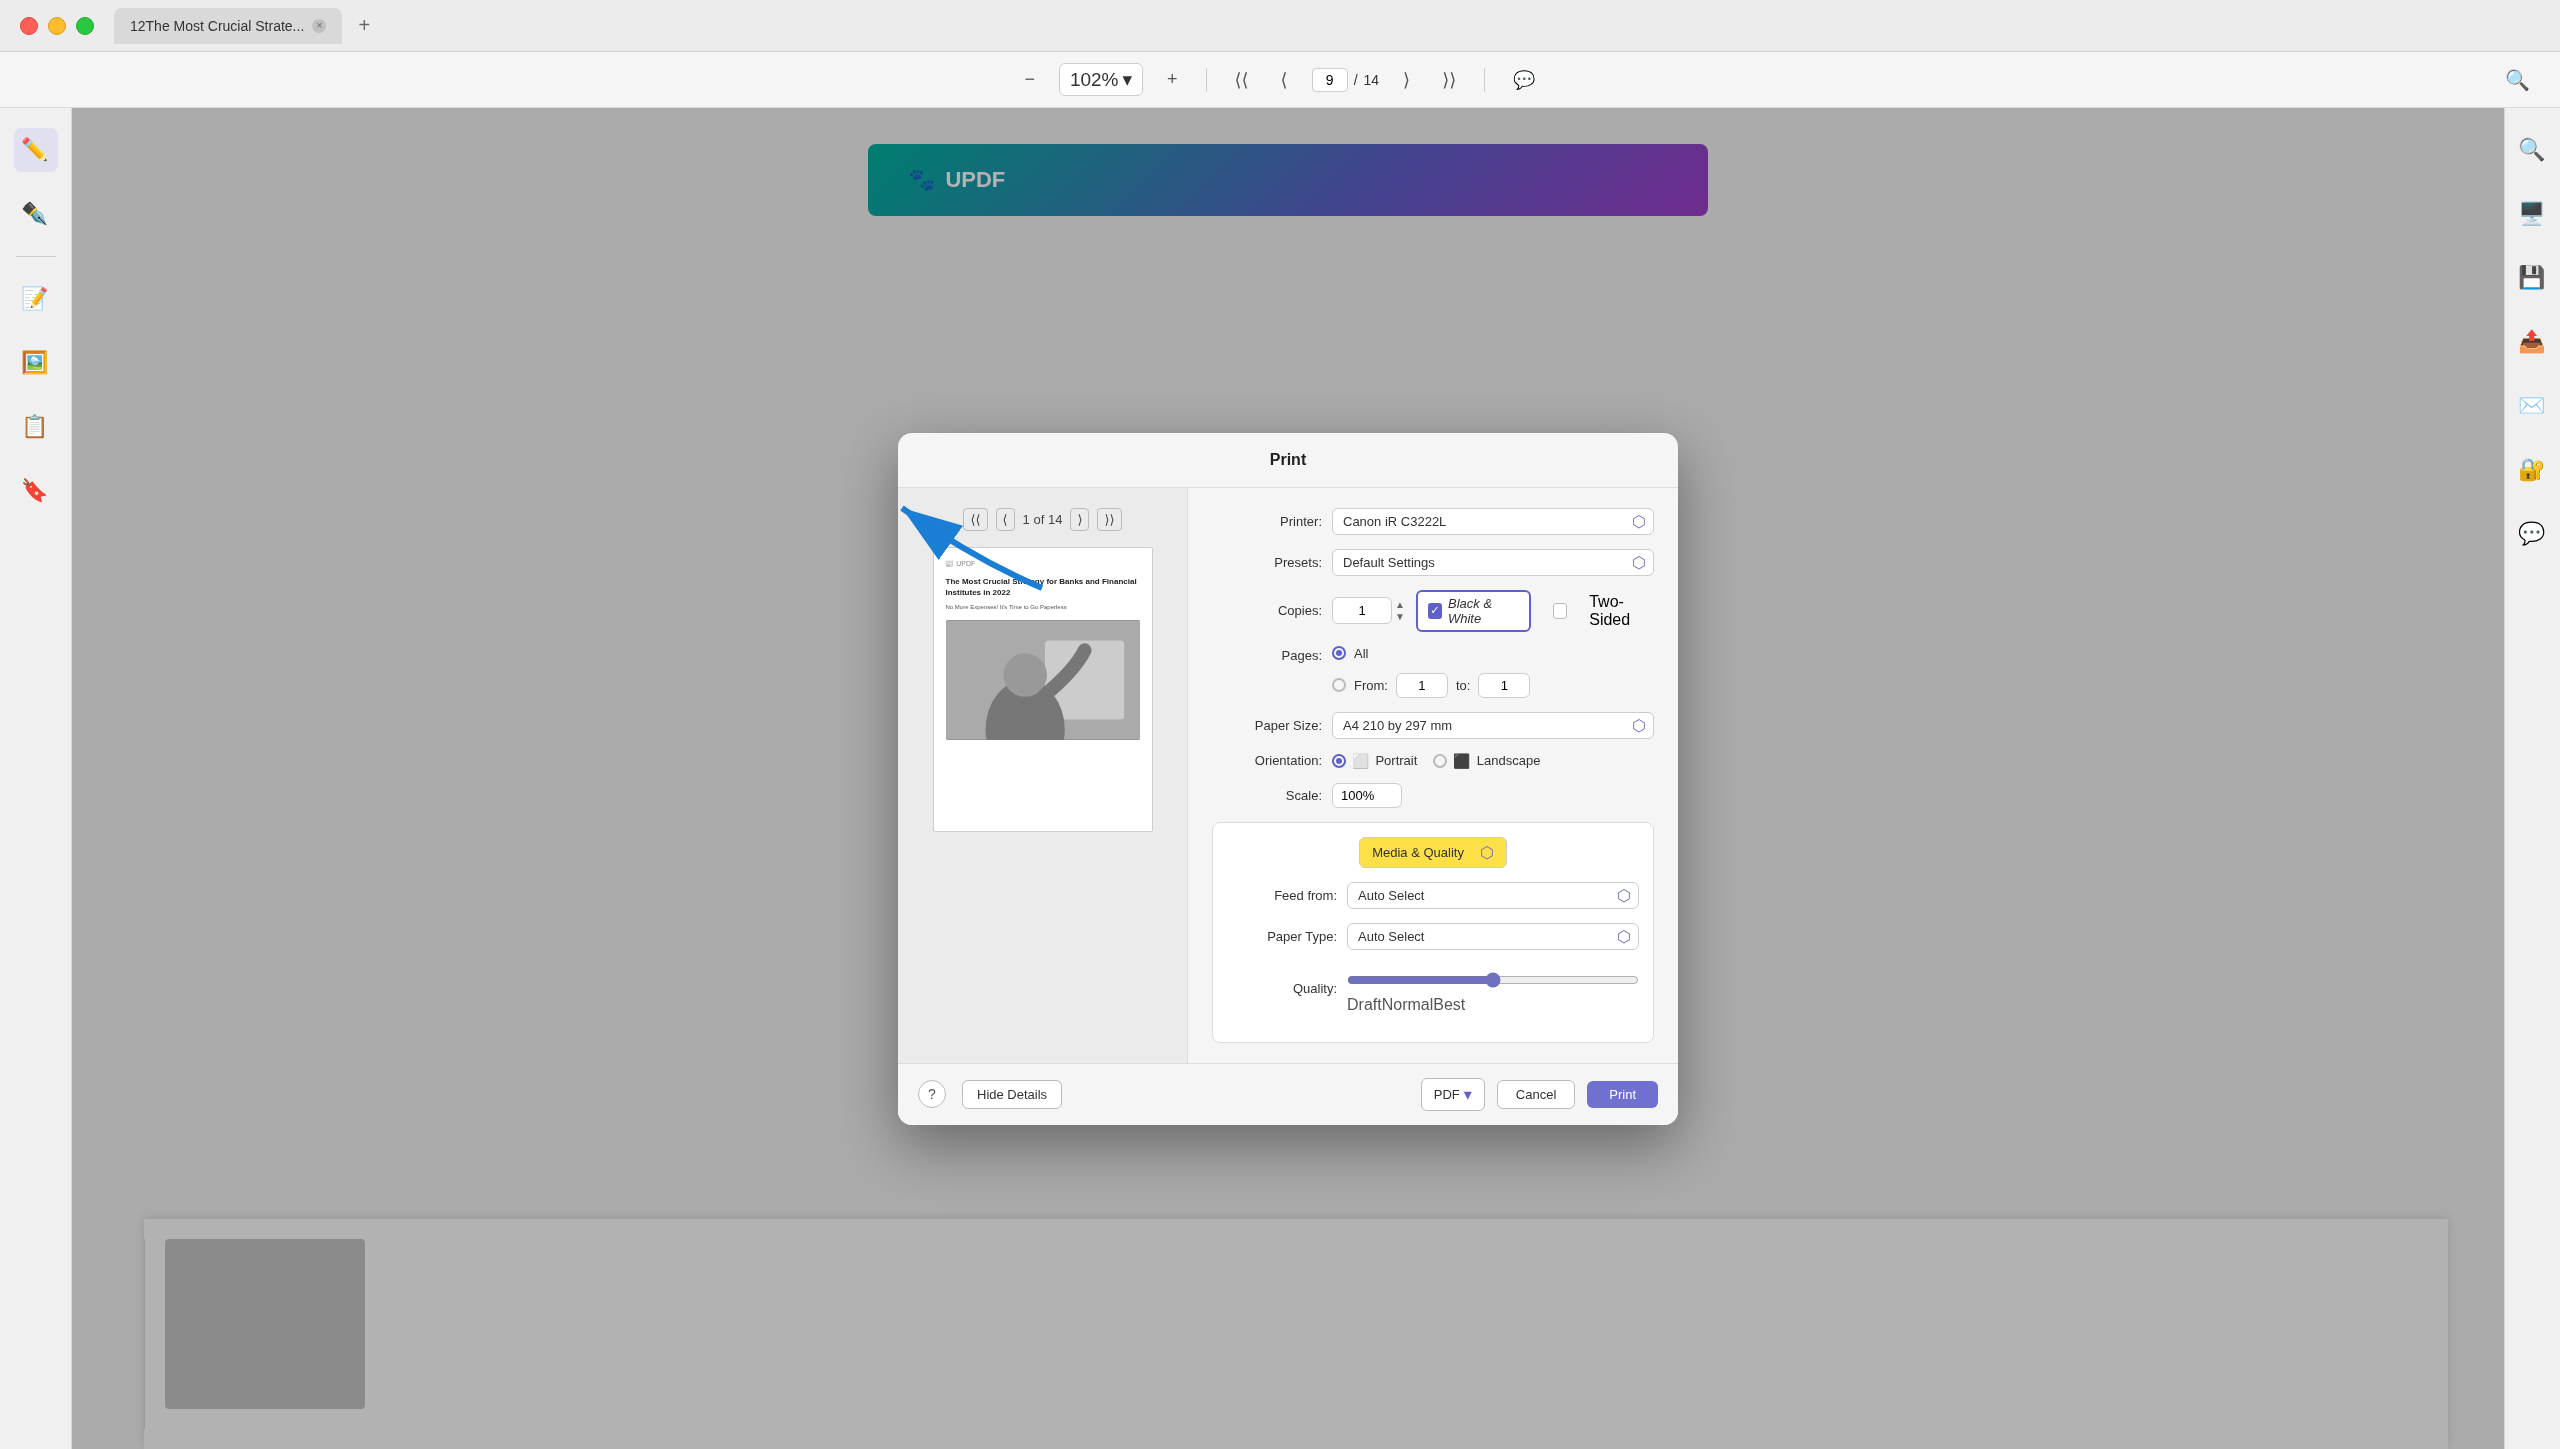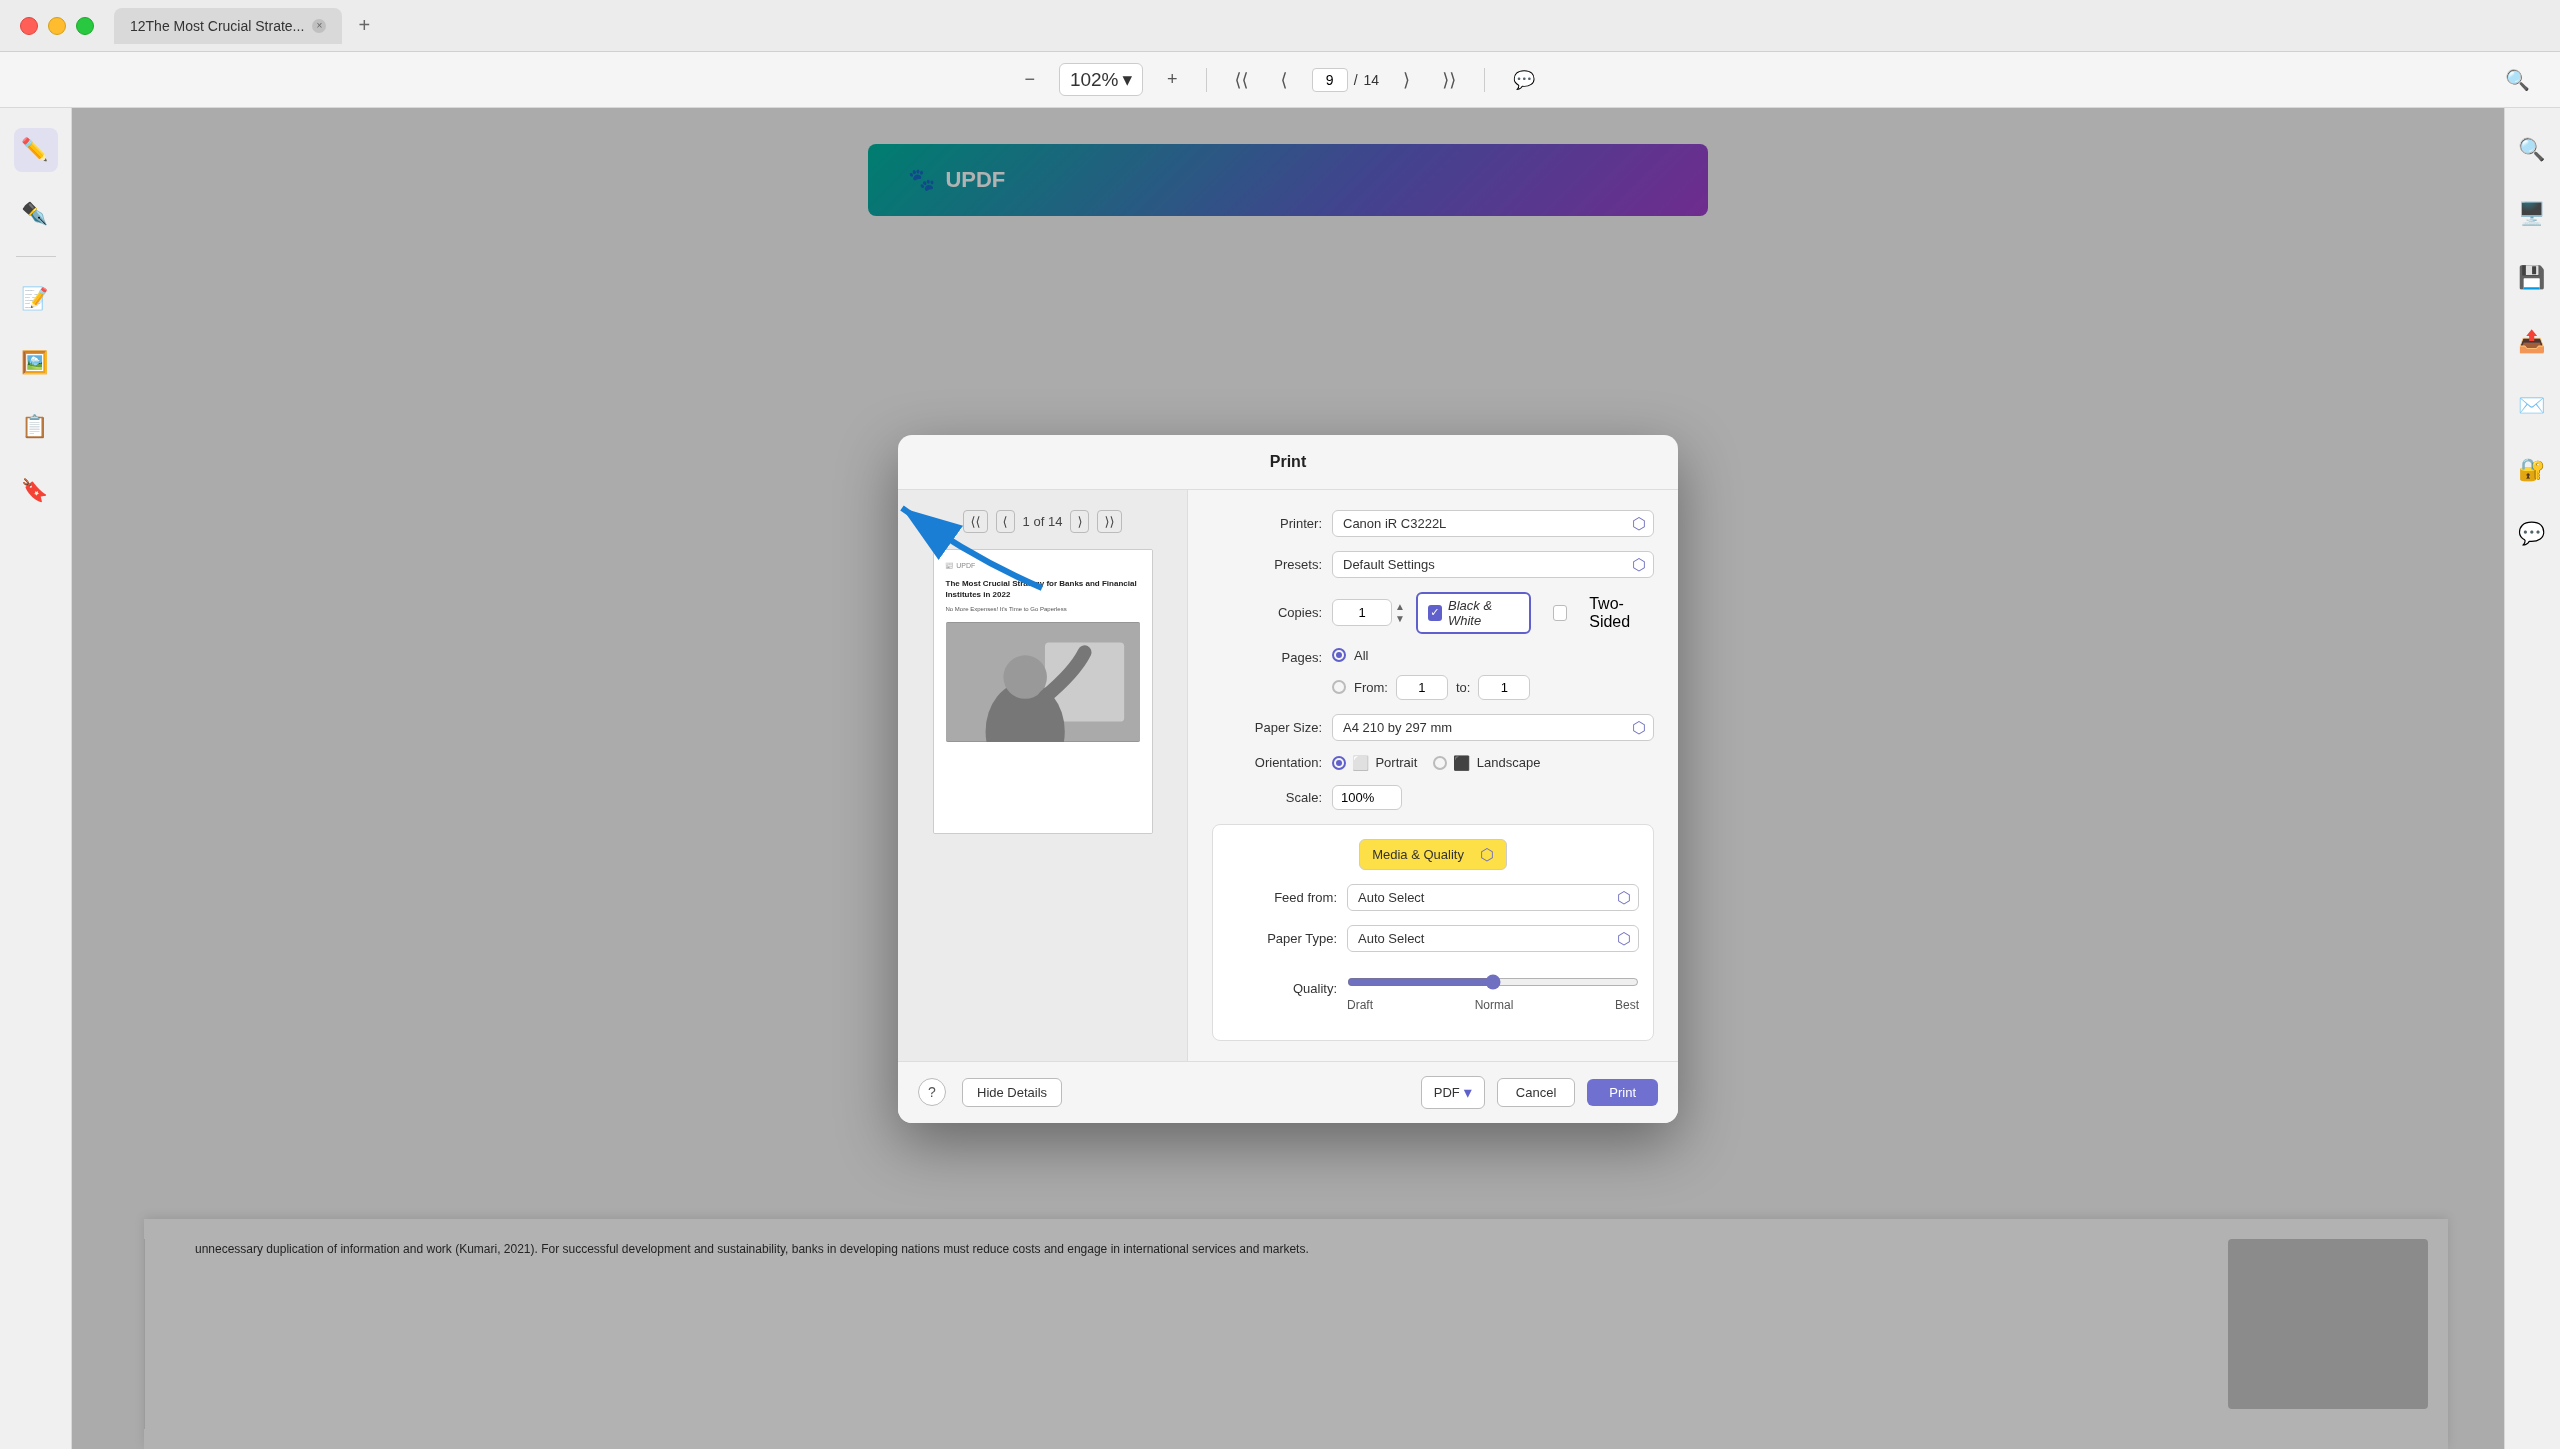--- a/index.html
+++ b/index.html
@@ -551,22 +551,21 @@
       background: #fde047;
       cursor: pointer;
       position: relative;
     }
 
     .quality-slider-area {
       margin-top: 8px;
     }
     .quality-labels {
       display: flex;
-      justify-content: space-between;
-      font-size: 12px;
+      font-size: 16px;
       color: #555;
       margin-top: 4px;
     }
 
     
     .dialog-footer {
       border-top: 1px solid #ddd;
       padding: 14px 20px;
       display: flex;
       align-items: center;
@@ -735,23 +734,20 @@
         <div class="updf-banner">
           <div class="updf-logo">
             <span>🐾</span>
             <span>UPDF</span>
           </div>
         </div>
       </div>
 
       <div class="page-content-area">
         <div class="page-col-divider"></div>
-        <div class="page-col">
-          <p>unnecessary duplication of information and work (Kumari, 2021). For successful development and sustainability, banks in developing nations must reduce costs and engage in international services and markets.</p>
-        </div>
         <div class="page-image-col">
           <div class="page-image-placeholder"></div>
         </div>
       </div>
 
       <div class="dialog-overlay">
         <div class="print-dialog">
 
           <div class="dialog-title-bar">
             <span>Print</span>

